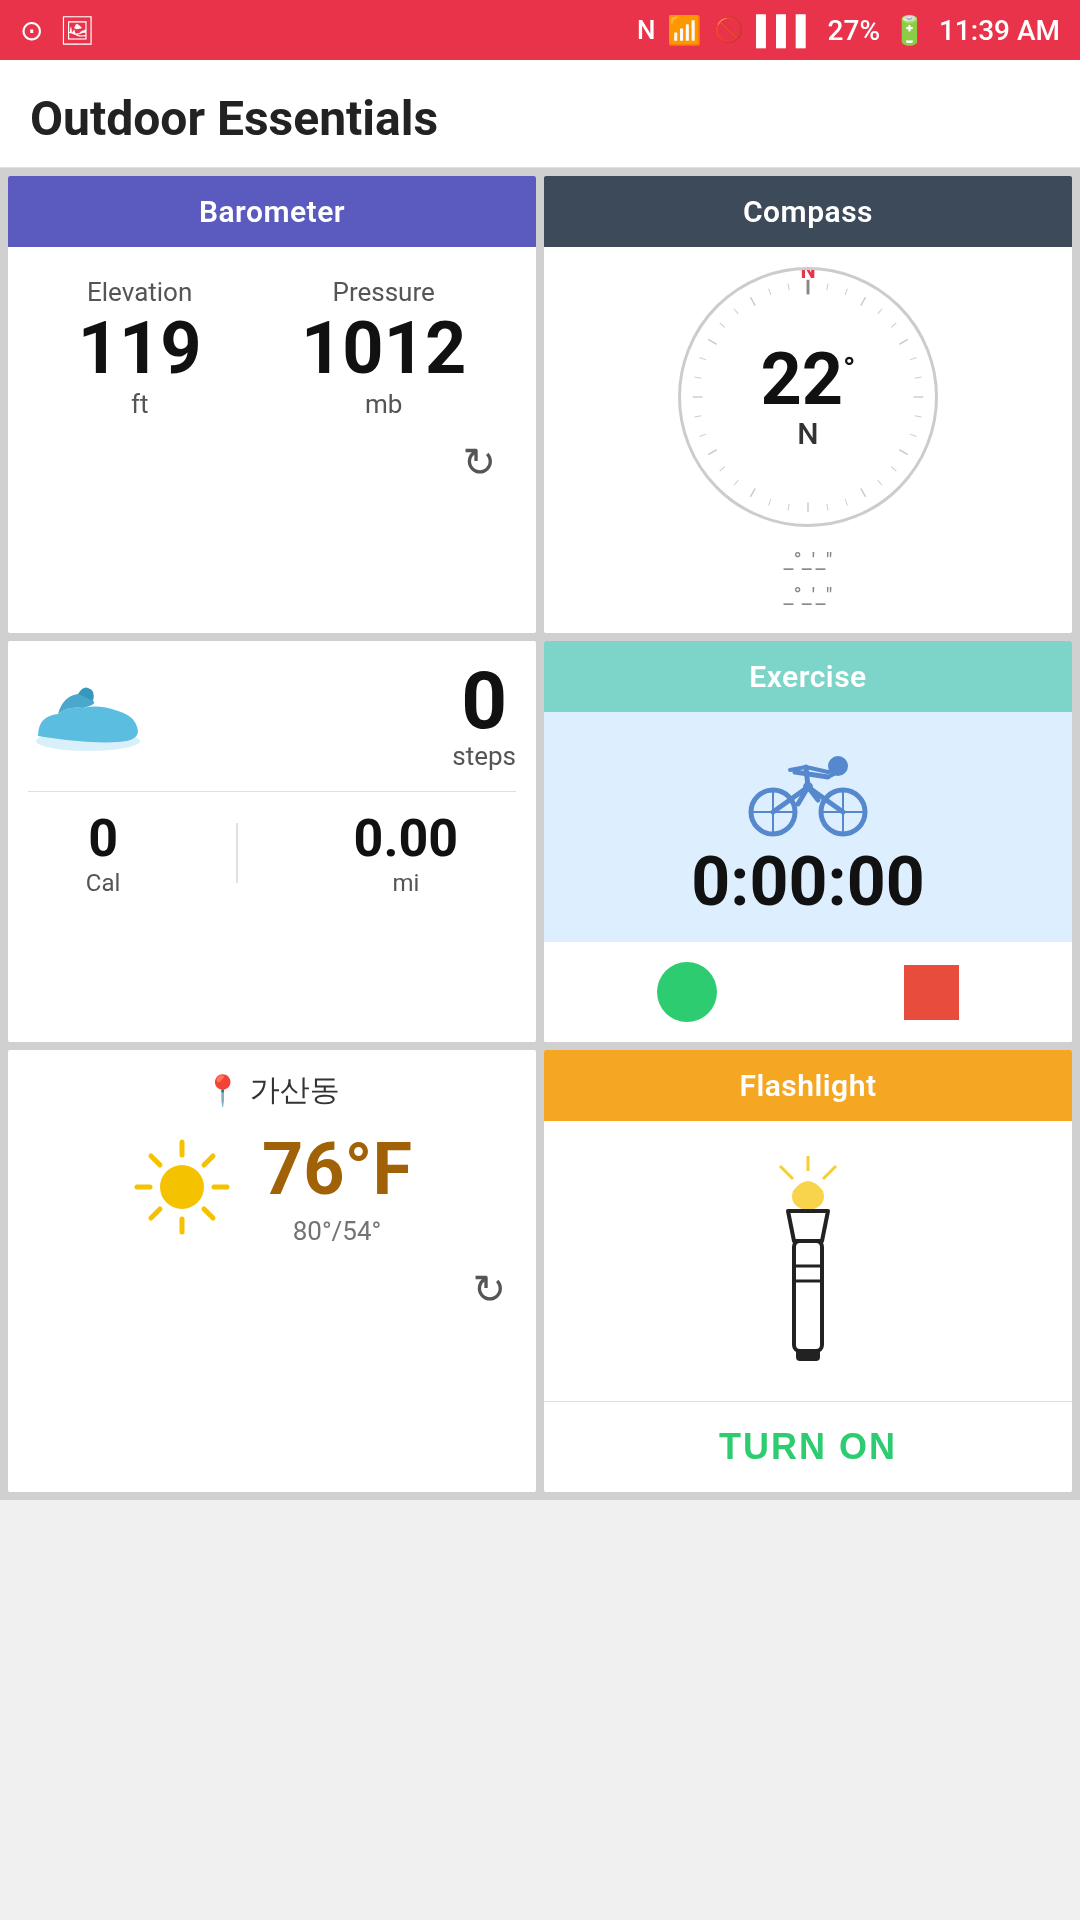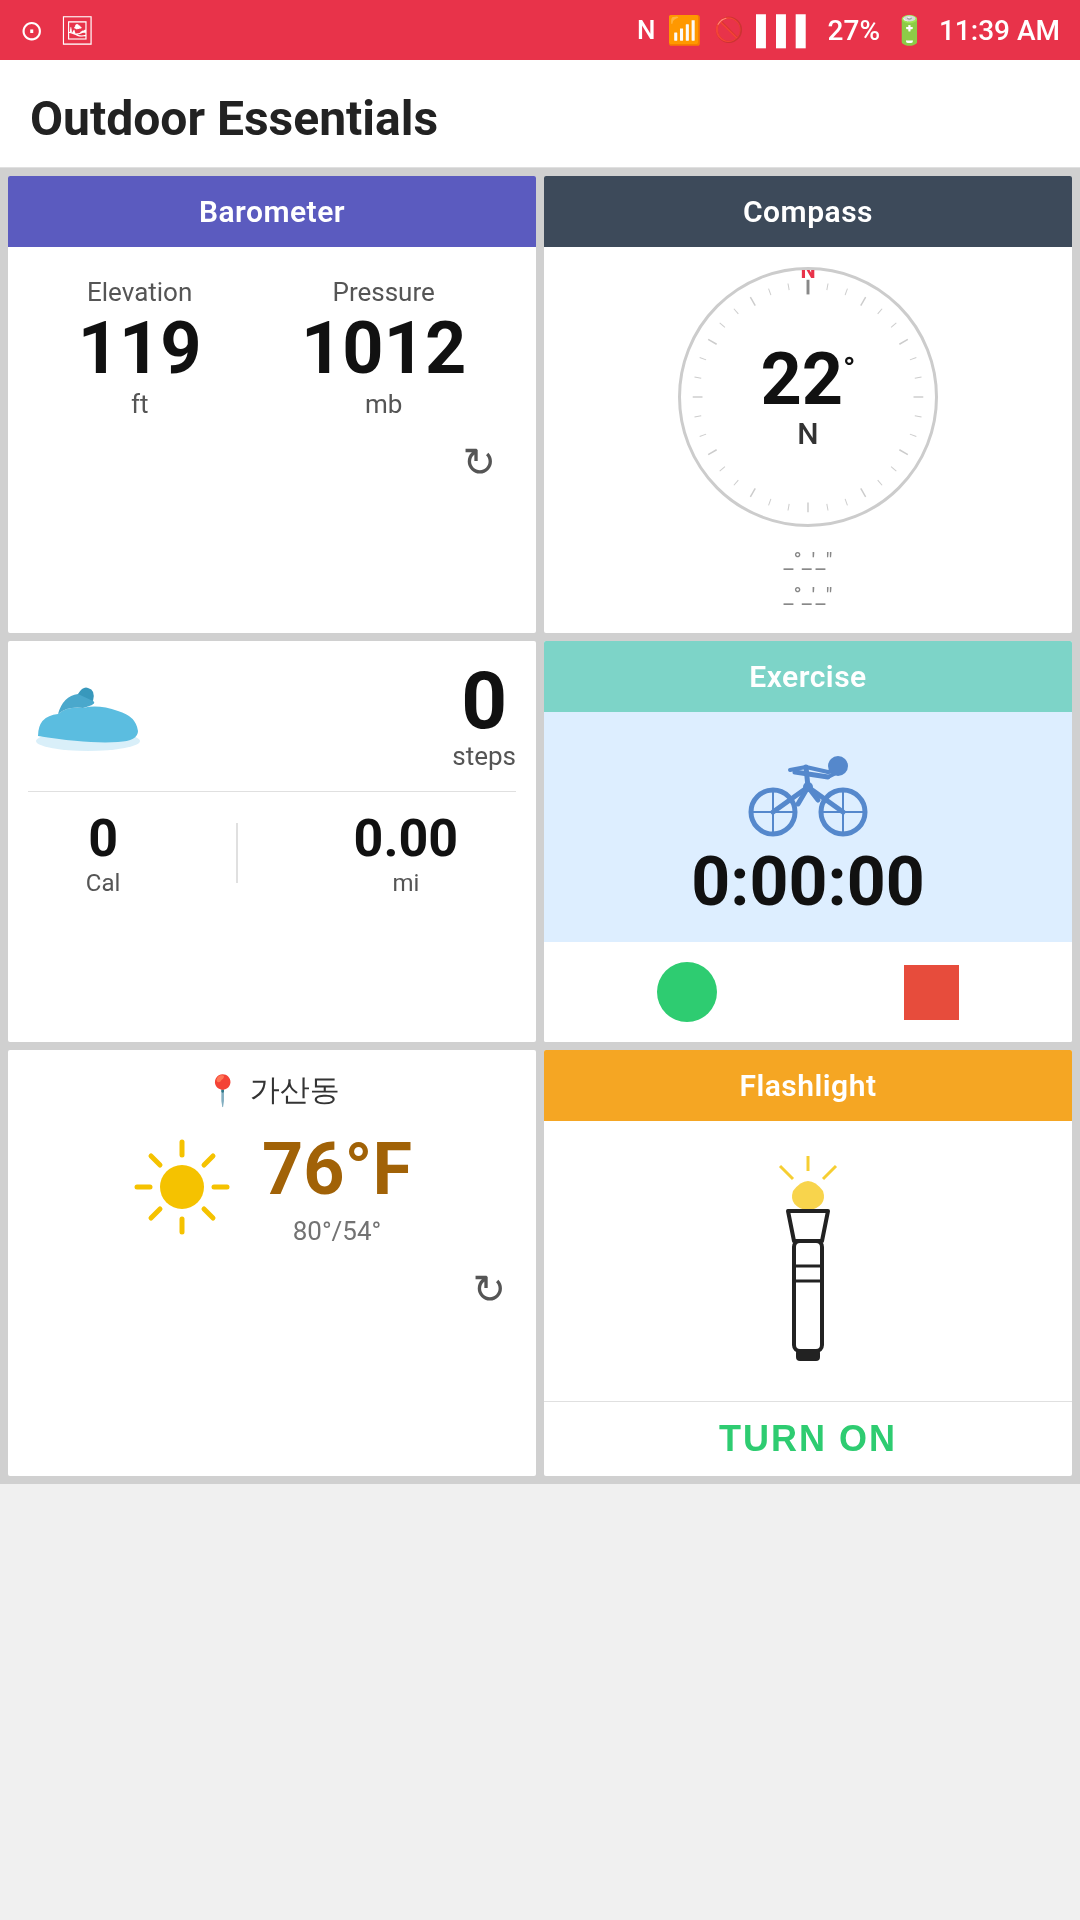--- a/index.html
+++ b/index.html
@@ -192,21 +192,21 @@
     .weather-range { font-size: 26px; color: #737373; margin-top: 4px; }
     .flashlight-body {
       flex: 1;
       display: flex;
       align-items: center;
       justify-content: center;
       padding: 30px;
     }
     .flashlight-action {
       border-top: 1px solid #e0e0e0;
-      padding: 16px;
+      padding: 24px;
       text-align: center;
     }
     .turn-on-btn {
       font-size: 36px;
       font-weight: 700;
       color: #2ecc71;
       background: none;
       border: none;
       cursor: pointer;
       letter-spacing: 2px;

